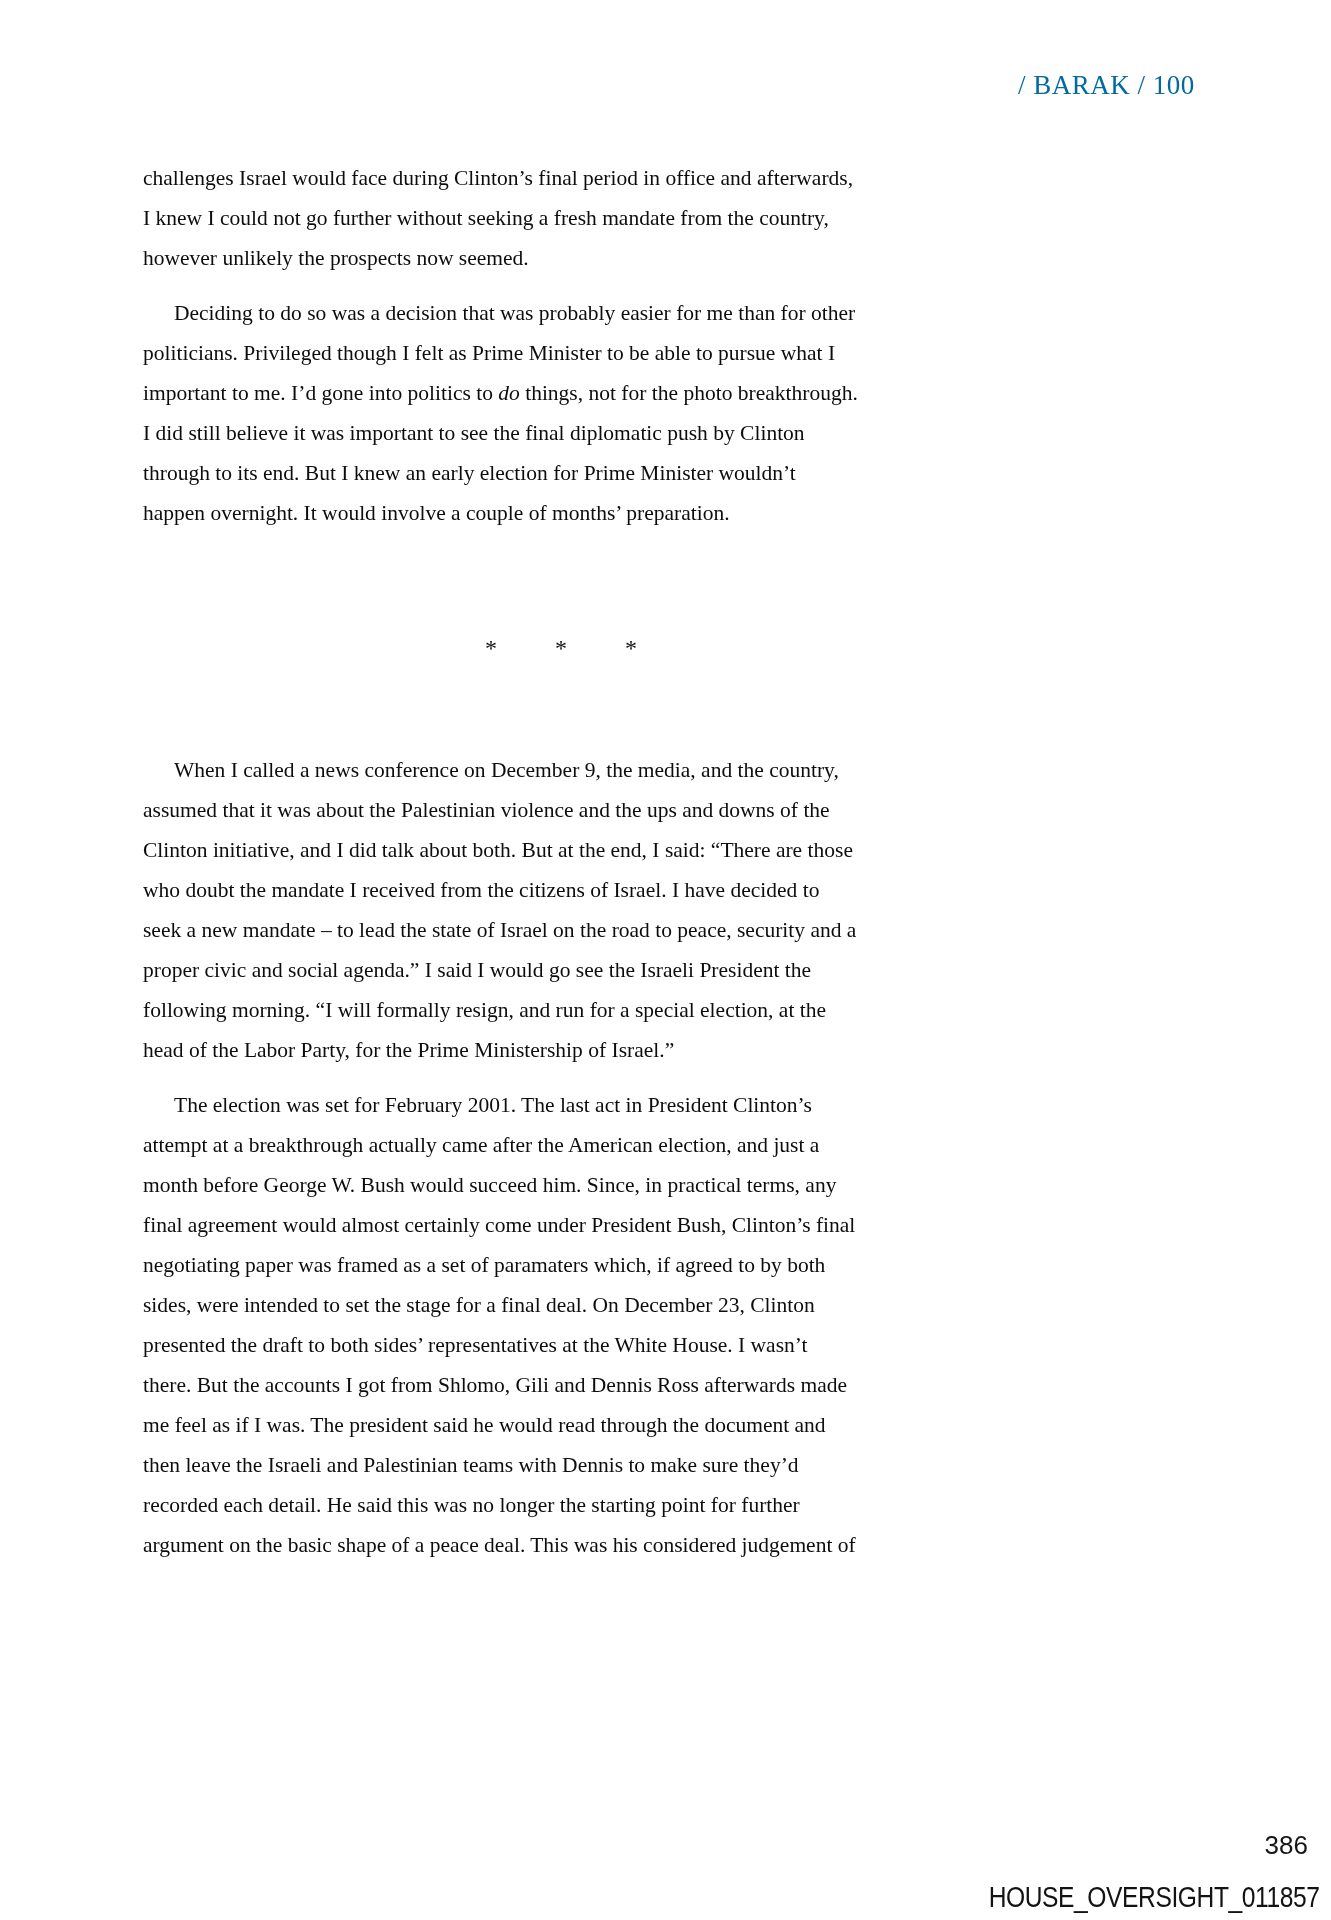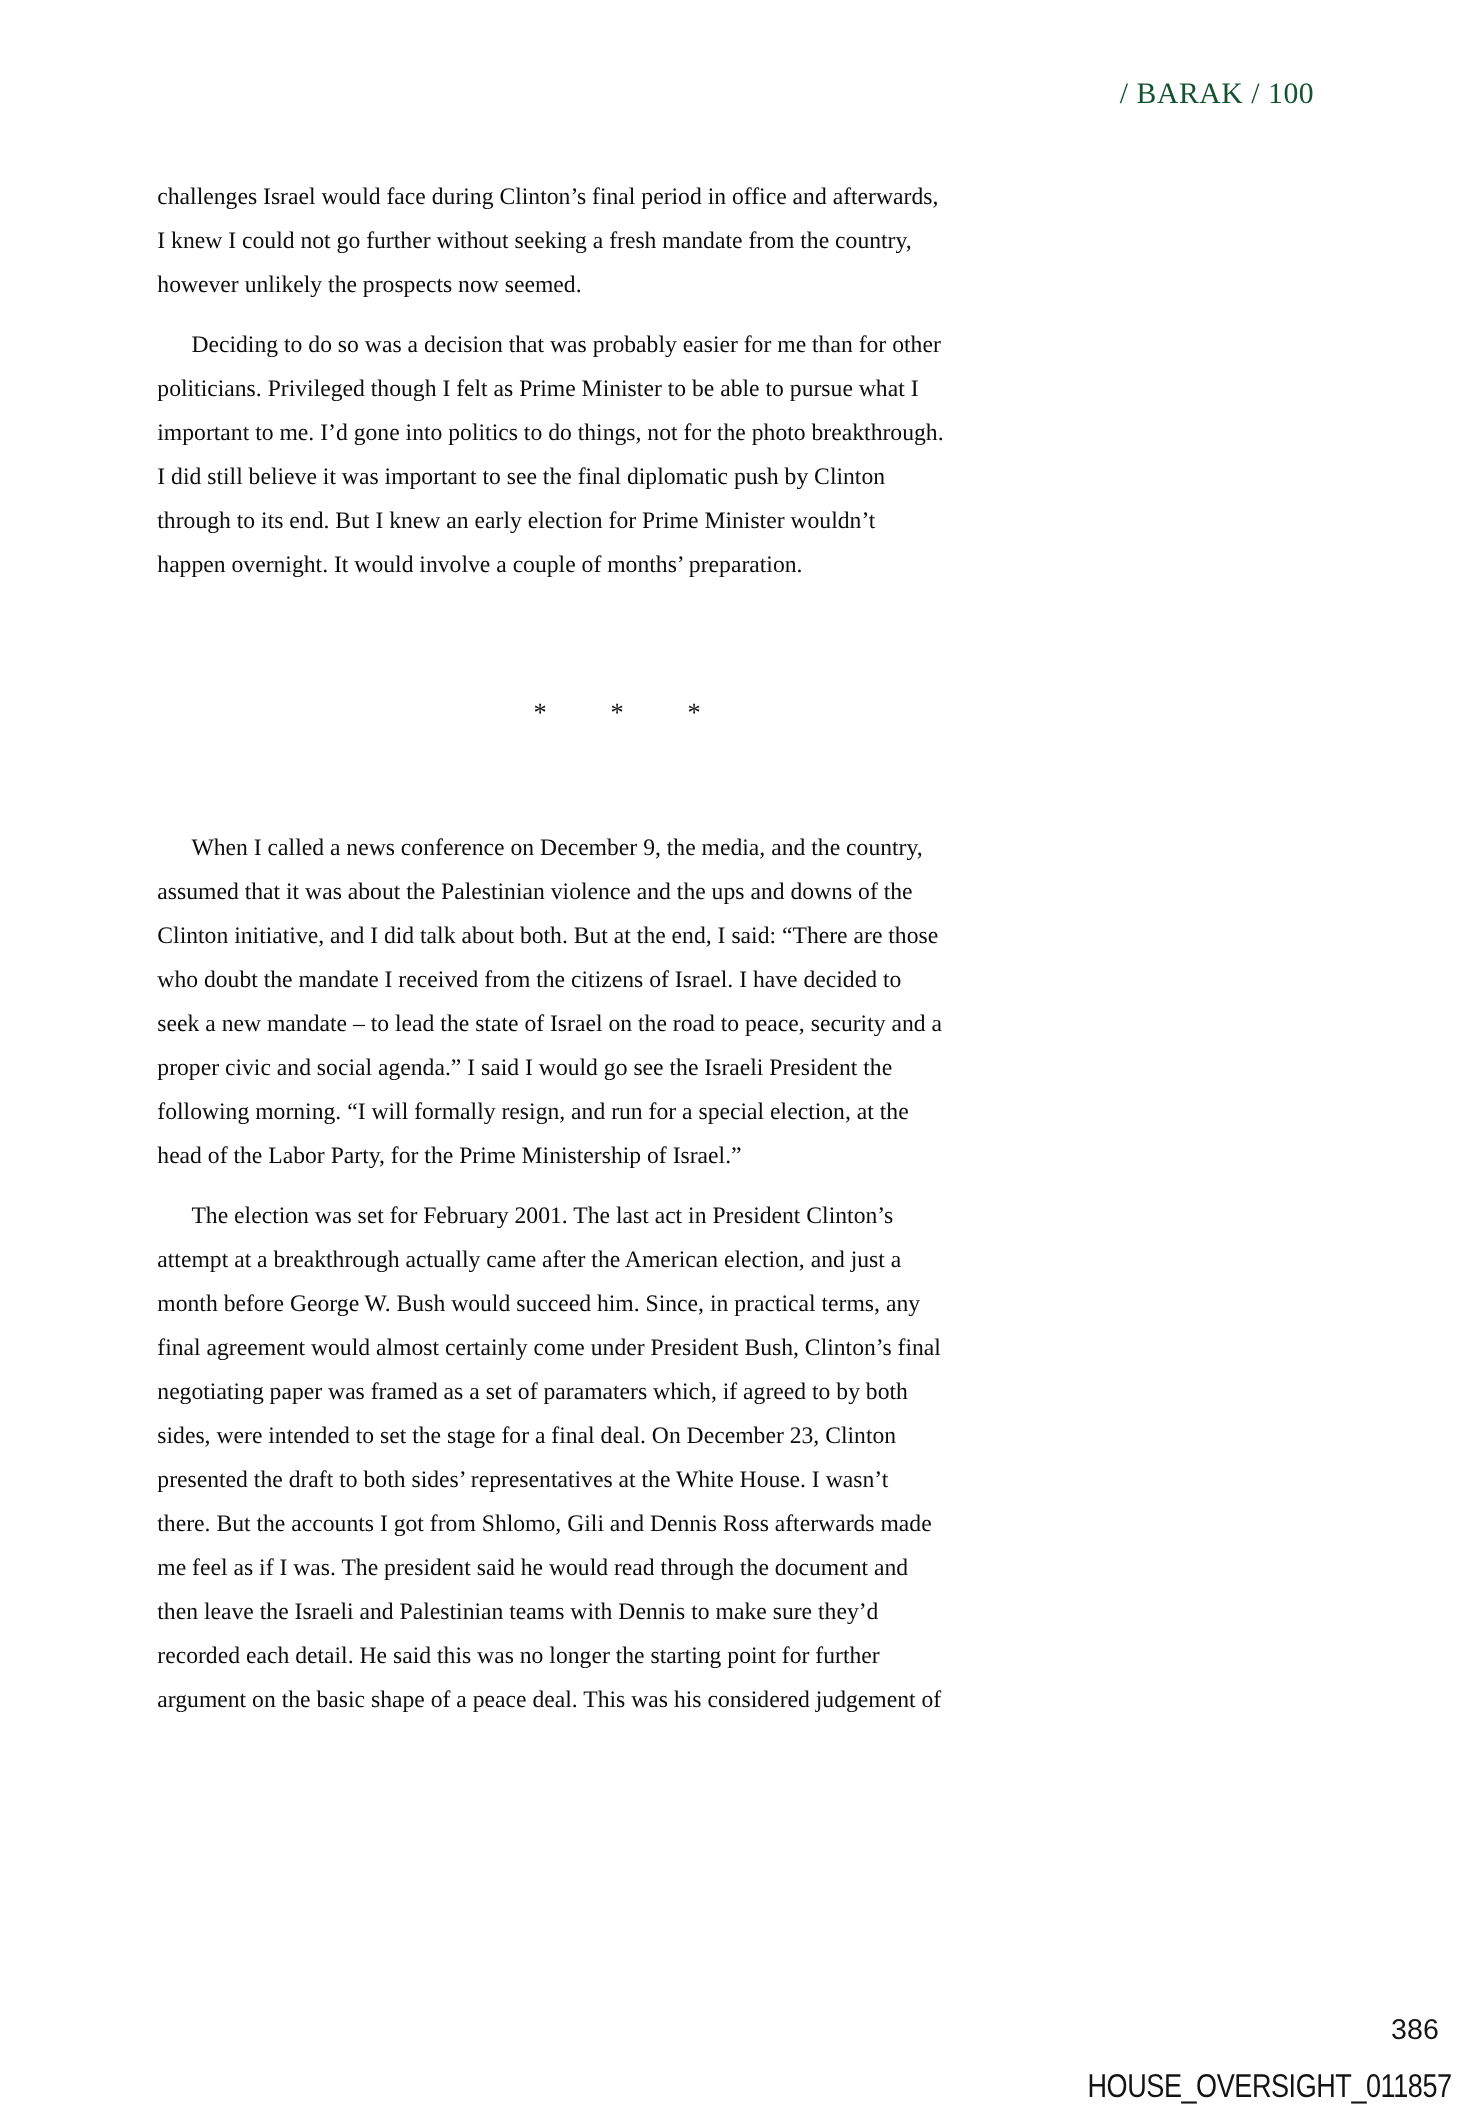--- a/index.html
+++ b/index.html
@@ -15,21 +15,21 @@
     color: #0b0b0b;
     overflow: hidden;
   }
   .page-header {
     position: absolute;
     top: 70px;
     left: 1018px;
     font-size: 27px;
     letter-spacing: 0.5px;
     white-space: nowrap;
-    color: #14532d;
+    color: #0369a1;
   }
   .text-block {
     position: absolute;
     top: 158px;
     left: 143px;
     width: 836px;
     font-size: 21.5px;
     line-height: 40px;
     color: #0d0d0d;
   }
@@ -78,21 +78,21 @@
 
   <div class="para">
       <div class="line">challenges Israel would face during Clinton’s final period in office and afterwards,</div>
       <div class="line">I knew I could not go further without seeking a fresh mandate from the country,</div>
       <div class="line">however unlikely the prospects now seemed.</div>
     </div>
 
   <div class="para indent">
       <div class="line">Deciding to do so was a decision that was probably easier for me than for other</div>
       <div class="line">politicians. Privileged though I felt as Prime Minister to be able to pursue what I</div>
-      <div class="line"><span>important to me. I’d gone into politics to </span><span style=" margin-top: 22px;">do</span><span> things, not for the photo breakthrough.</span></div>
+      <div class="line"><span>important to me. I’d gone into politics to </span><span style="font-style: italic; margin-top: 22px;">do</span><span> things, not for the photo breakthrough.</span></div>
       <div class="line">I did still believe it was important to see the final diplomatic push by Clinton</div>
       <div class="line">through to its end. But I knew an early election for Prime Minister wouldn’t</div>
       <div class="line">happen overnight. It would involve a couple of months’ preparation.</div>
     </div>
 
   <div class="separator">
     <span>*</span>
     <span>*</span>
     <span>*</span>
   </div>

